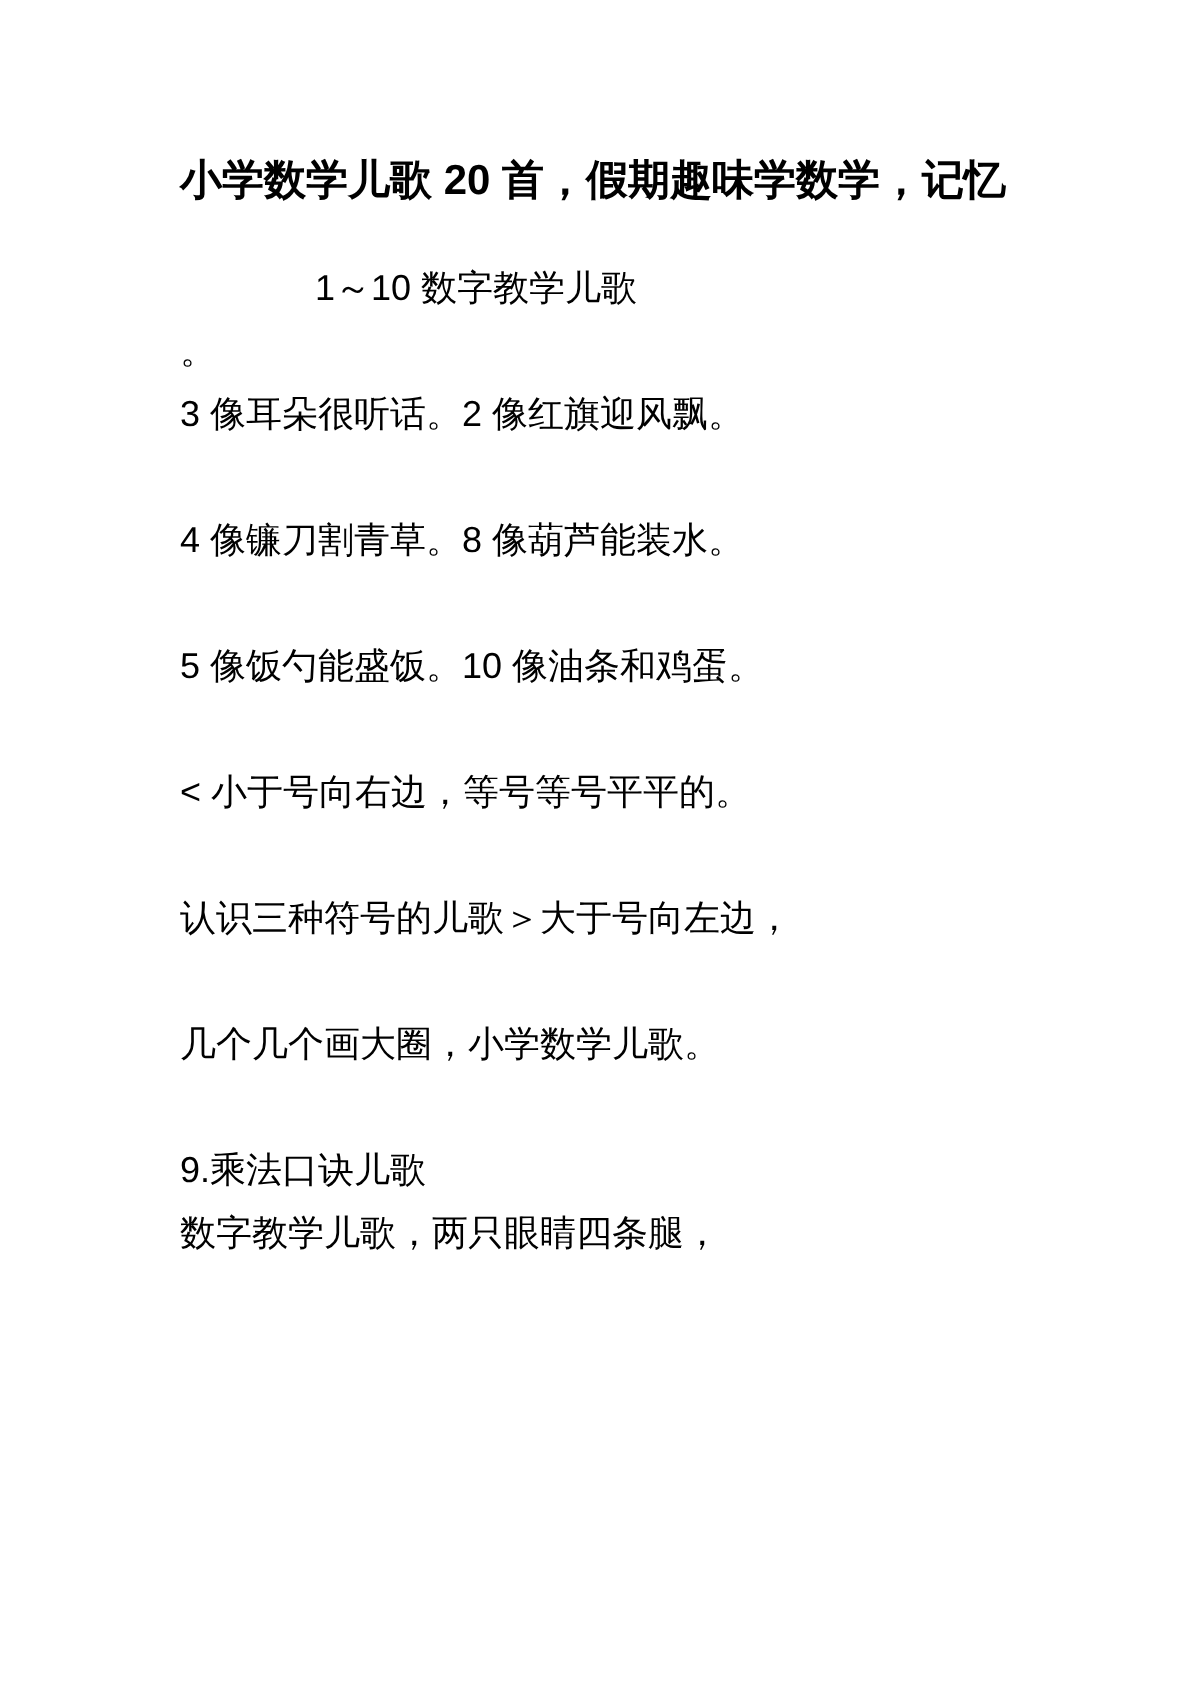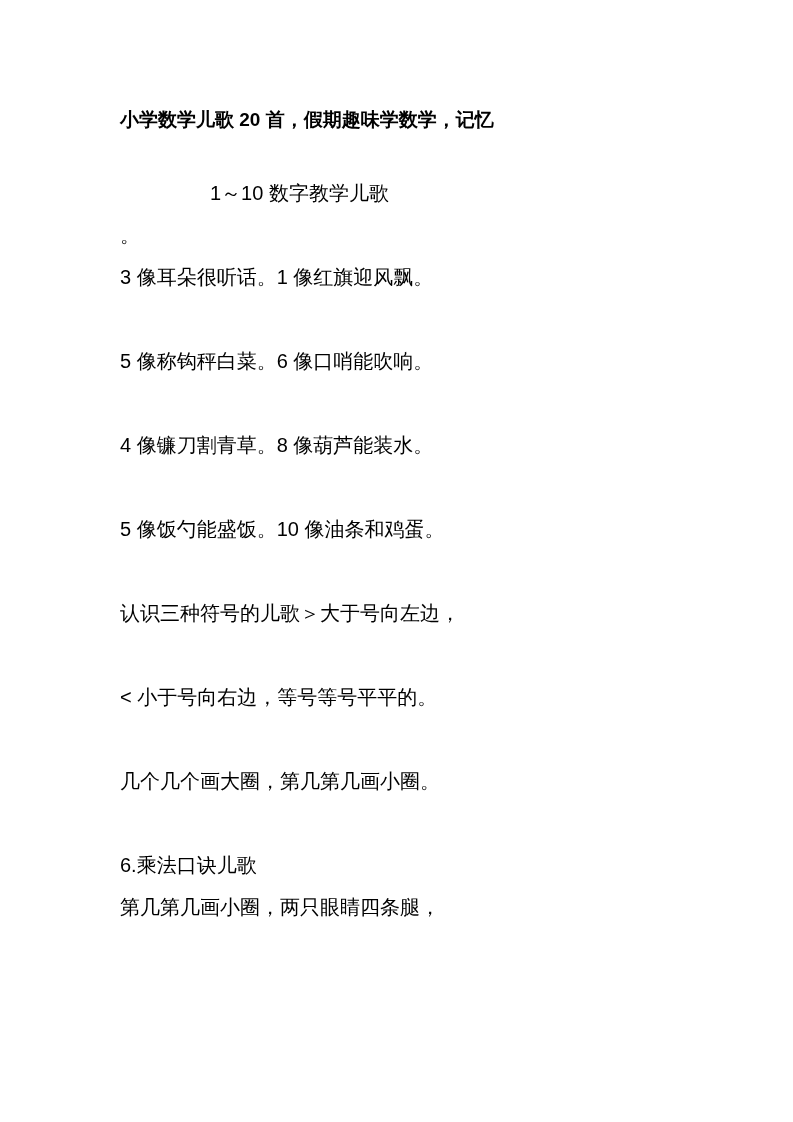--- a/index.html
+++ b/index.html
@@ -14,31 +14,31 @@
     background: #ffffff;
     box-sizing: border-box;
     padding: 96px 110px 0 120px;
     overflow: hidden;
     color: #000000;
     
     font-family: "Liberation Sans", "DejaVu Sans", serif;
   }
   .doc-title {
     margin: 0 0 29px 0;
-    font-size: 19px;
+    font-size: 28px;
     font-weight: bold;
     line-height: 47px;
   }
   .doc-title .tline {
     display: block;
     white-space: nowrap;
   }
   .line {
     margin: 0;
-    font-size: 20px;
+    font-size: 24px;
     line-height: 42px;
     white-space: nowrap;
   }
   .line.gap {
     margin-top: 42px;
   }
   .line.indent {
     padding-left: 90px;
   }
 </style>
@@ -46,25 +46,24 @@
 <body>
 
 <div class="page">
 
   <h1 class="doc-title">
     <span class="tline">小学数学儿歌 20 首，假期趣味学数学，记忆</span>
   </h1>
 
   <p class="line indent">1～10 数字教学儿歌</p>
   <p class="line">。</p>
-  <p class="line">3 像耳朵很听话。1 像红旗迎风飘。</p>
-  <p class="line gap">5 像称钩秤白菜。6 像口哨能吹响。</p>
+  <p class="line">3 像耳朵很听话。2 像红旗迎风飘。</p>
   <p class="line gap">4 像镰刀割青草。8 像葫芦能装水。</p>
   <p class="line gap">5 像饭勺能盛饭。10 像油条和鸡蛋。</p>
 
+  <p class="line gap">&lt; 小于号向右边，等号等号平平的。</p>
   <p class="line gap">认识三种符号的儿歌＞大于号向左边，</p>
-  <p class="line gap">&lt; 小于号向右边，等号等号平平的。</p>
-  <p class="line gap">几个几个画大圈，第几第几画小圈。</p>
+  <p class="line gap">几个几个画大圈，小学数学儿歌。</p>
 
-  <p class="line gap">6.乘法口诀儿歌</p>
-  <p class="line">第几第几画小圈，两只眼睛四条腿，</p>
+  <p class="line gap">9.乘法口诀儿歌</p>
+  <p class="line">数字教学儿歌，两只眼睛四条腿，</p>
 
 </div>
 
 </body></html>

